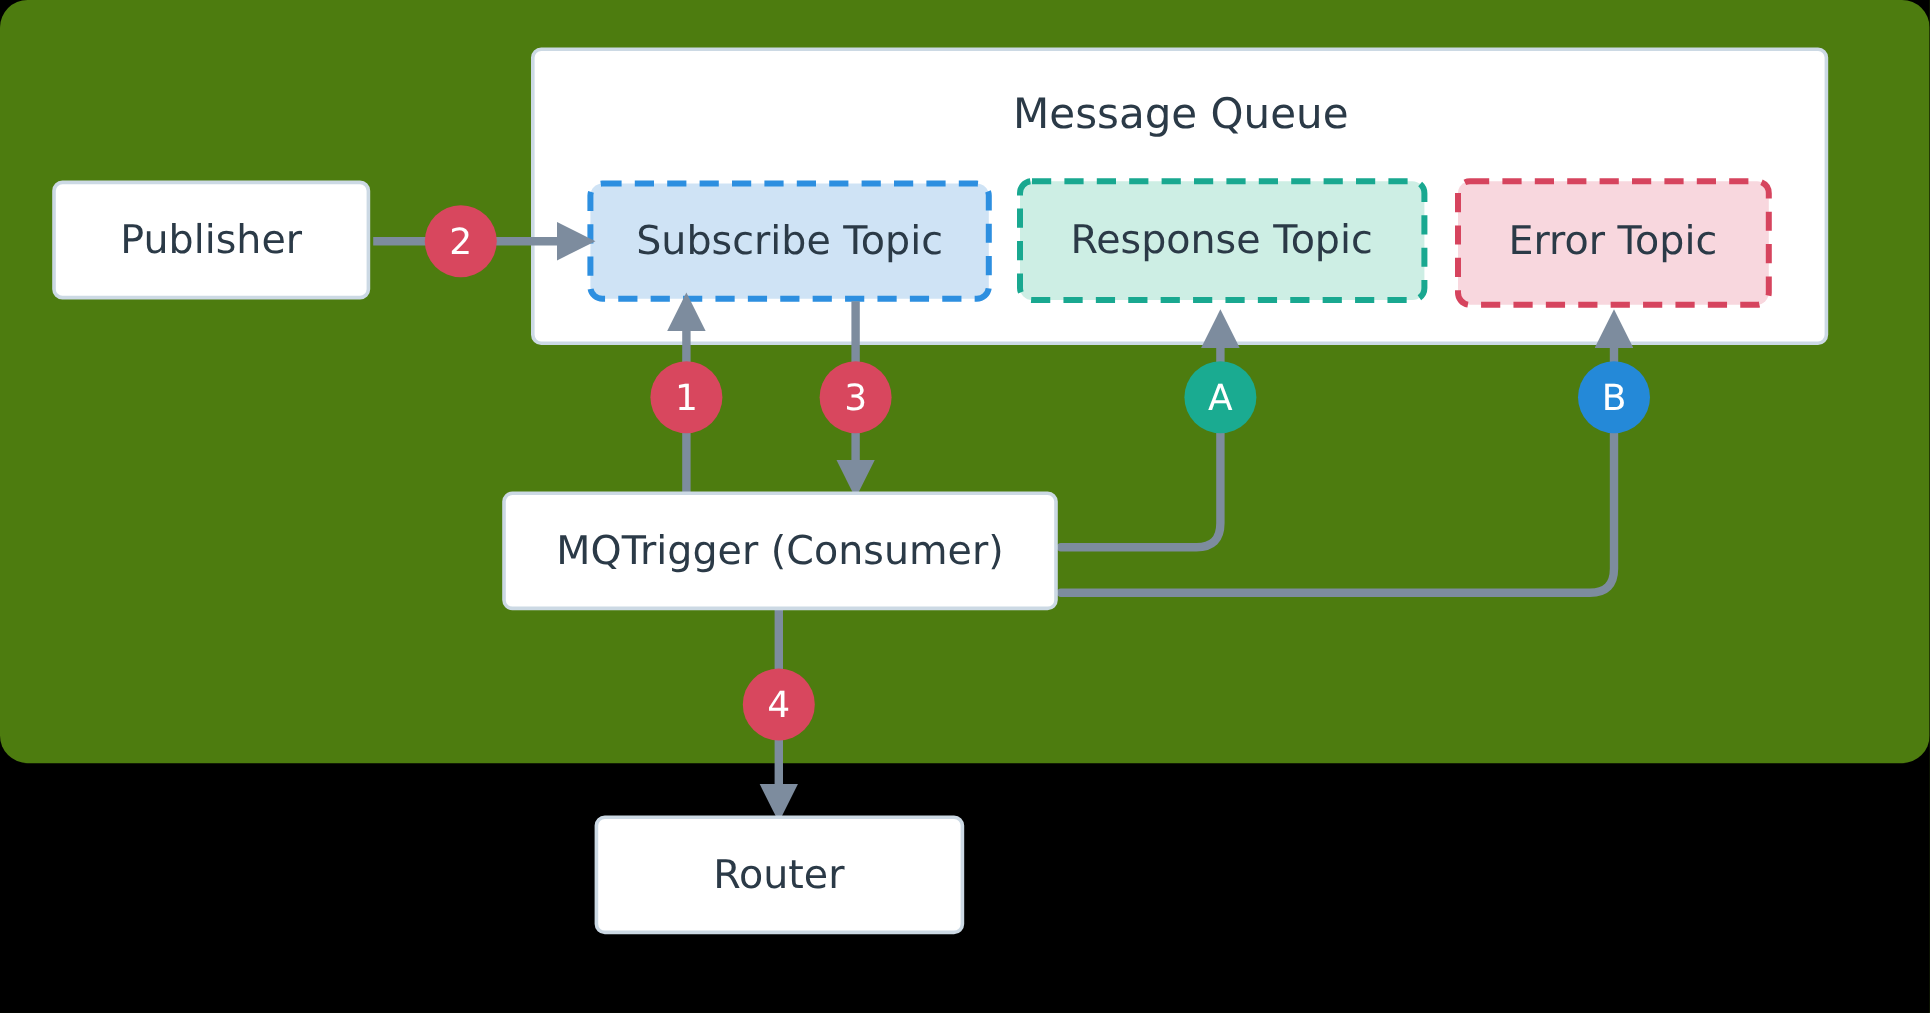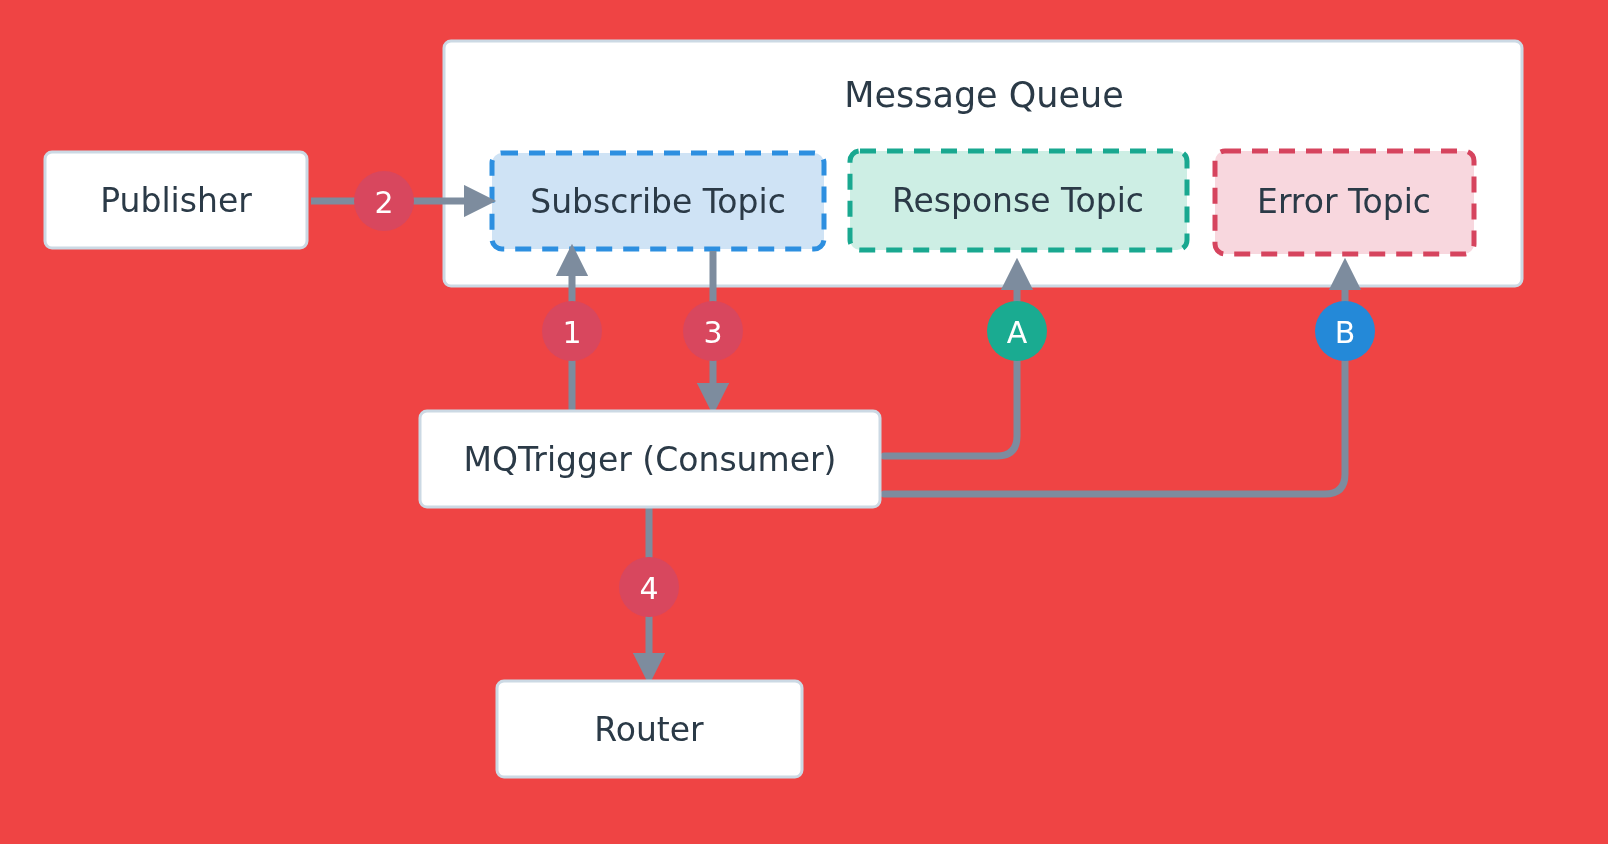--- a/index.html
+++ b/index.html
@@ -10,22 +10,23 @@
   }
   body {
     width: 1608px;
     height: 844px;
     overflow: hidden;
     font-family: "DejaVu Sans", "Liberation Sans", sans-serif;
   }
   #diagram-root {
     position: relative;
     width: 1608px;
-    height: 844px;
-    background: #ef4444;
+    height: 636px;
+    background: #4d7c0f;
+    border-radius: 23px;
   }
   svg.diagram-canvas {
     display: block;
     width: 1608px;
     height: 844px;
   }
   .node-label {
     font-family: "DejaVu Sans", "Liberation Sans", sans-serif;
     fill: #2b3a47;
     font-size: 33px;

